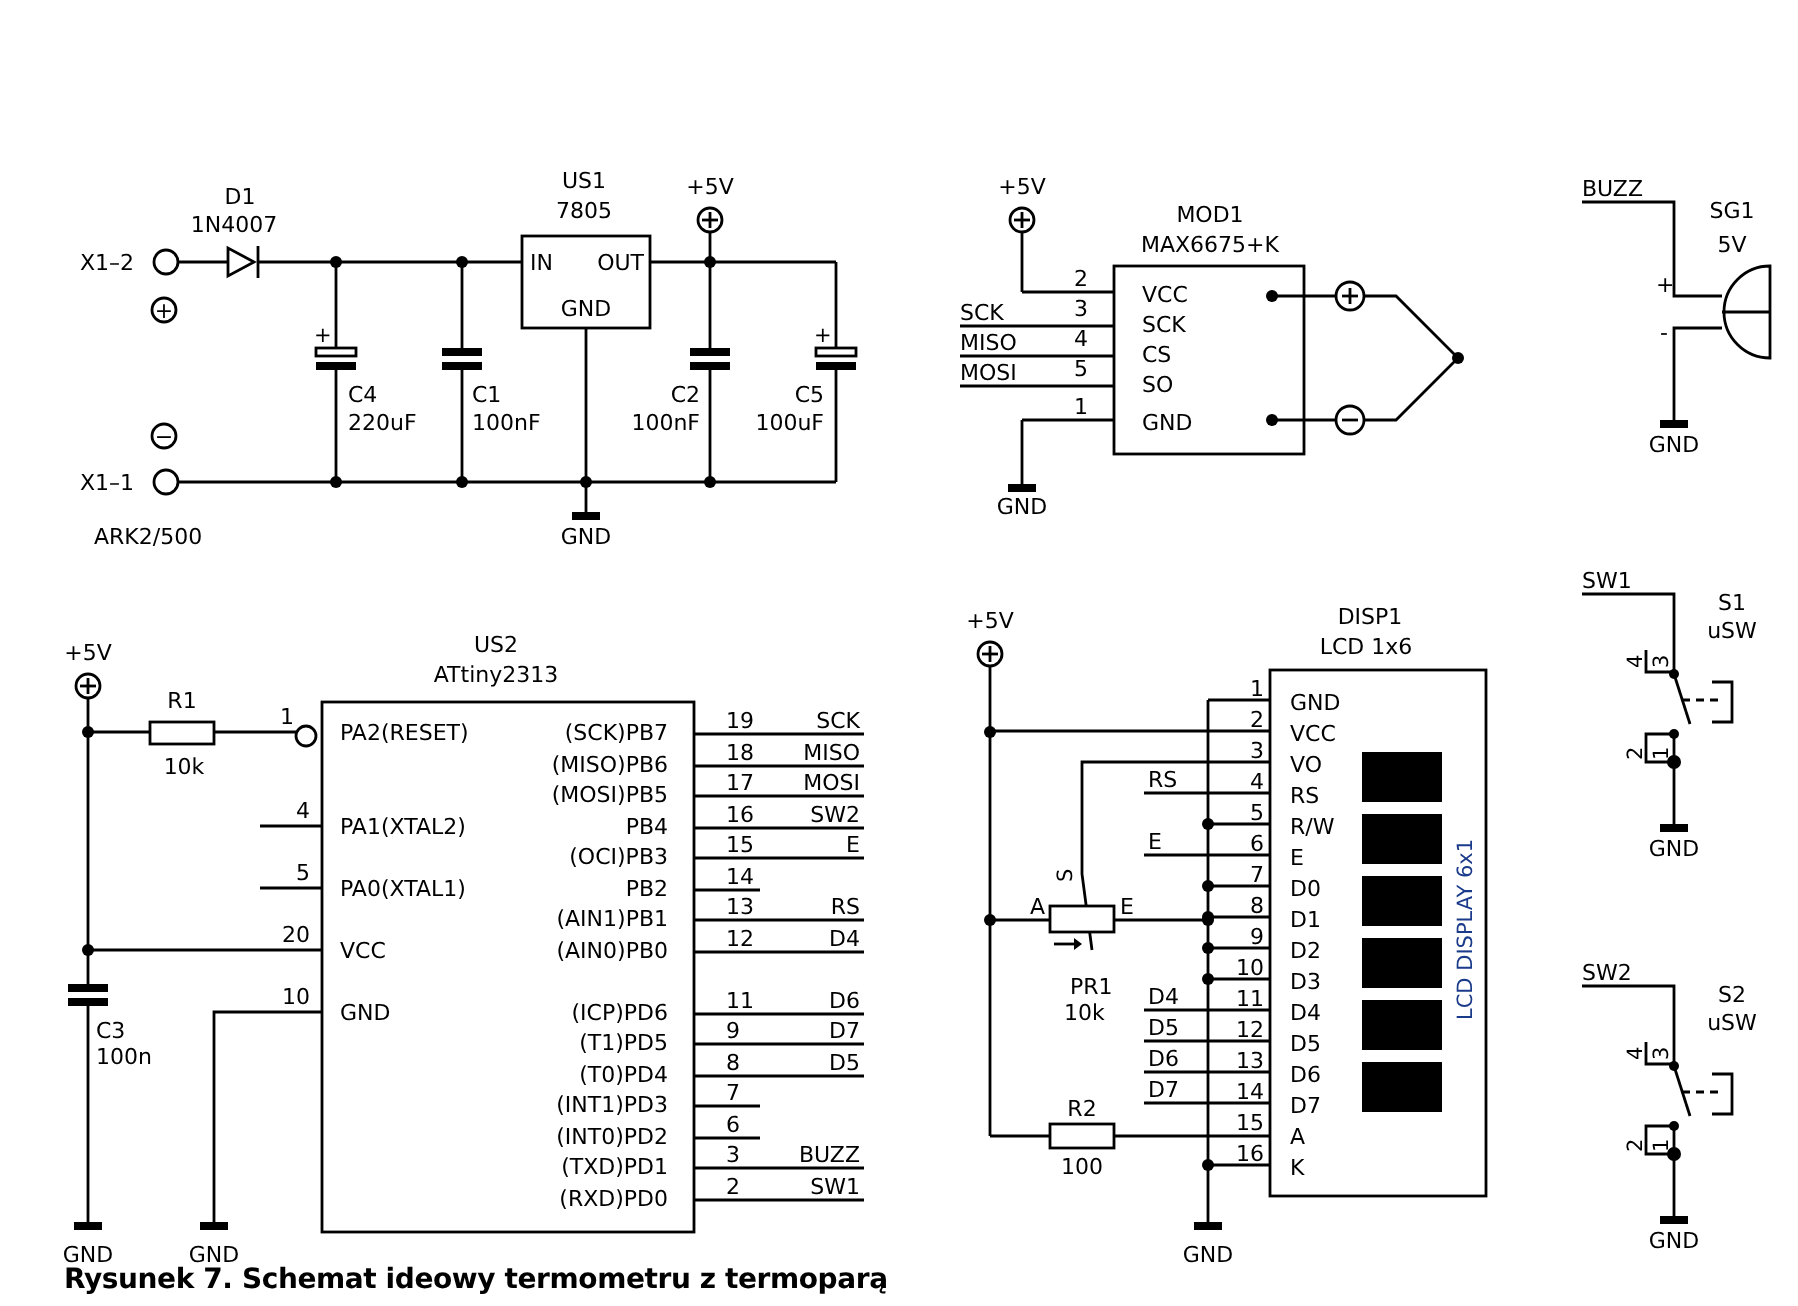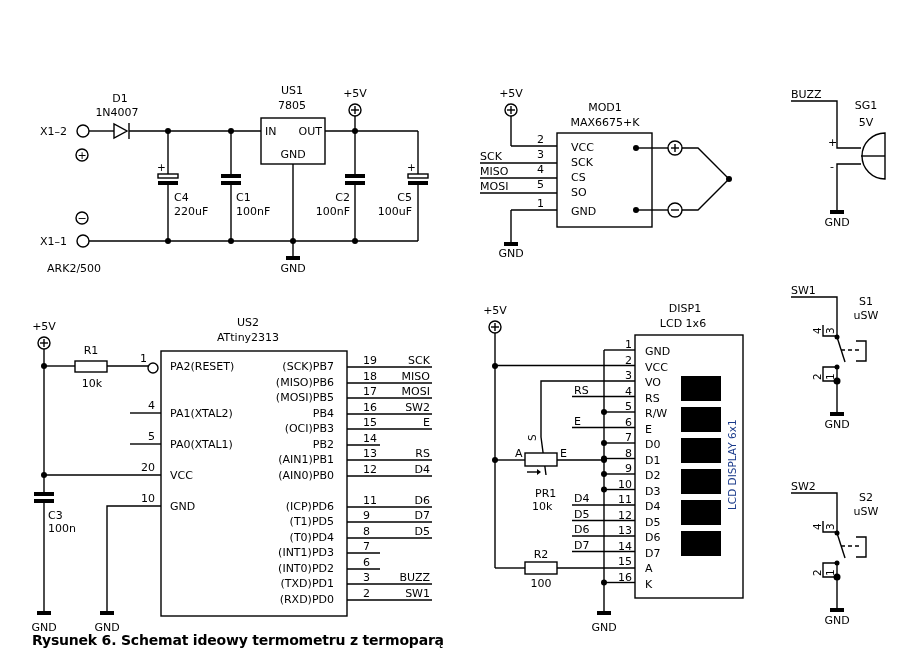--- a/index.html
+++ b/index.html
@@ -398,13 +398,13 @@
         <text class="ts" x="0" y="0" transform="translate(821,576) rotate(-90)">2</text>
         <text class="ts" x="0" y="0" transform="translate(834,576) rotate(-90)">1</text>
         <circle class="dot" cx="837" cy="577" r="3.5"></circle>
         <line class="w" x1="837" y1="563" x2="837" y2="609"></line>
         <rect x="830" y="608" width="14" height="4" fill="#000"></rect>
         <text class="t tc" x="837" y="624">GND</text>
       </g>
     </g>
 </svg>
 
-<div class="caption">Rysunek 6. Schemat ideowy termometru z termoparą</div>
+<div class="caption">Rysunek 7. Schemat ideowy termometru z termoparą</div>
 
 </body></html>

